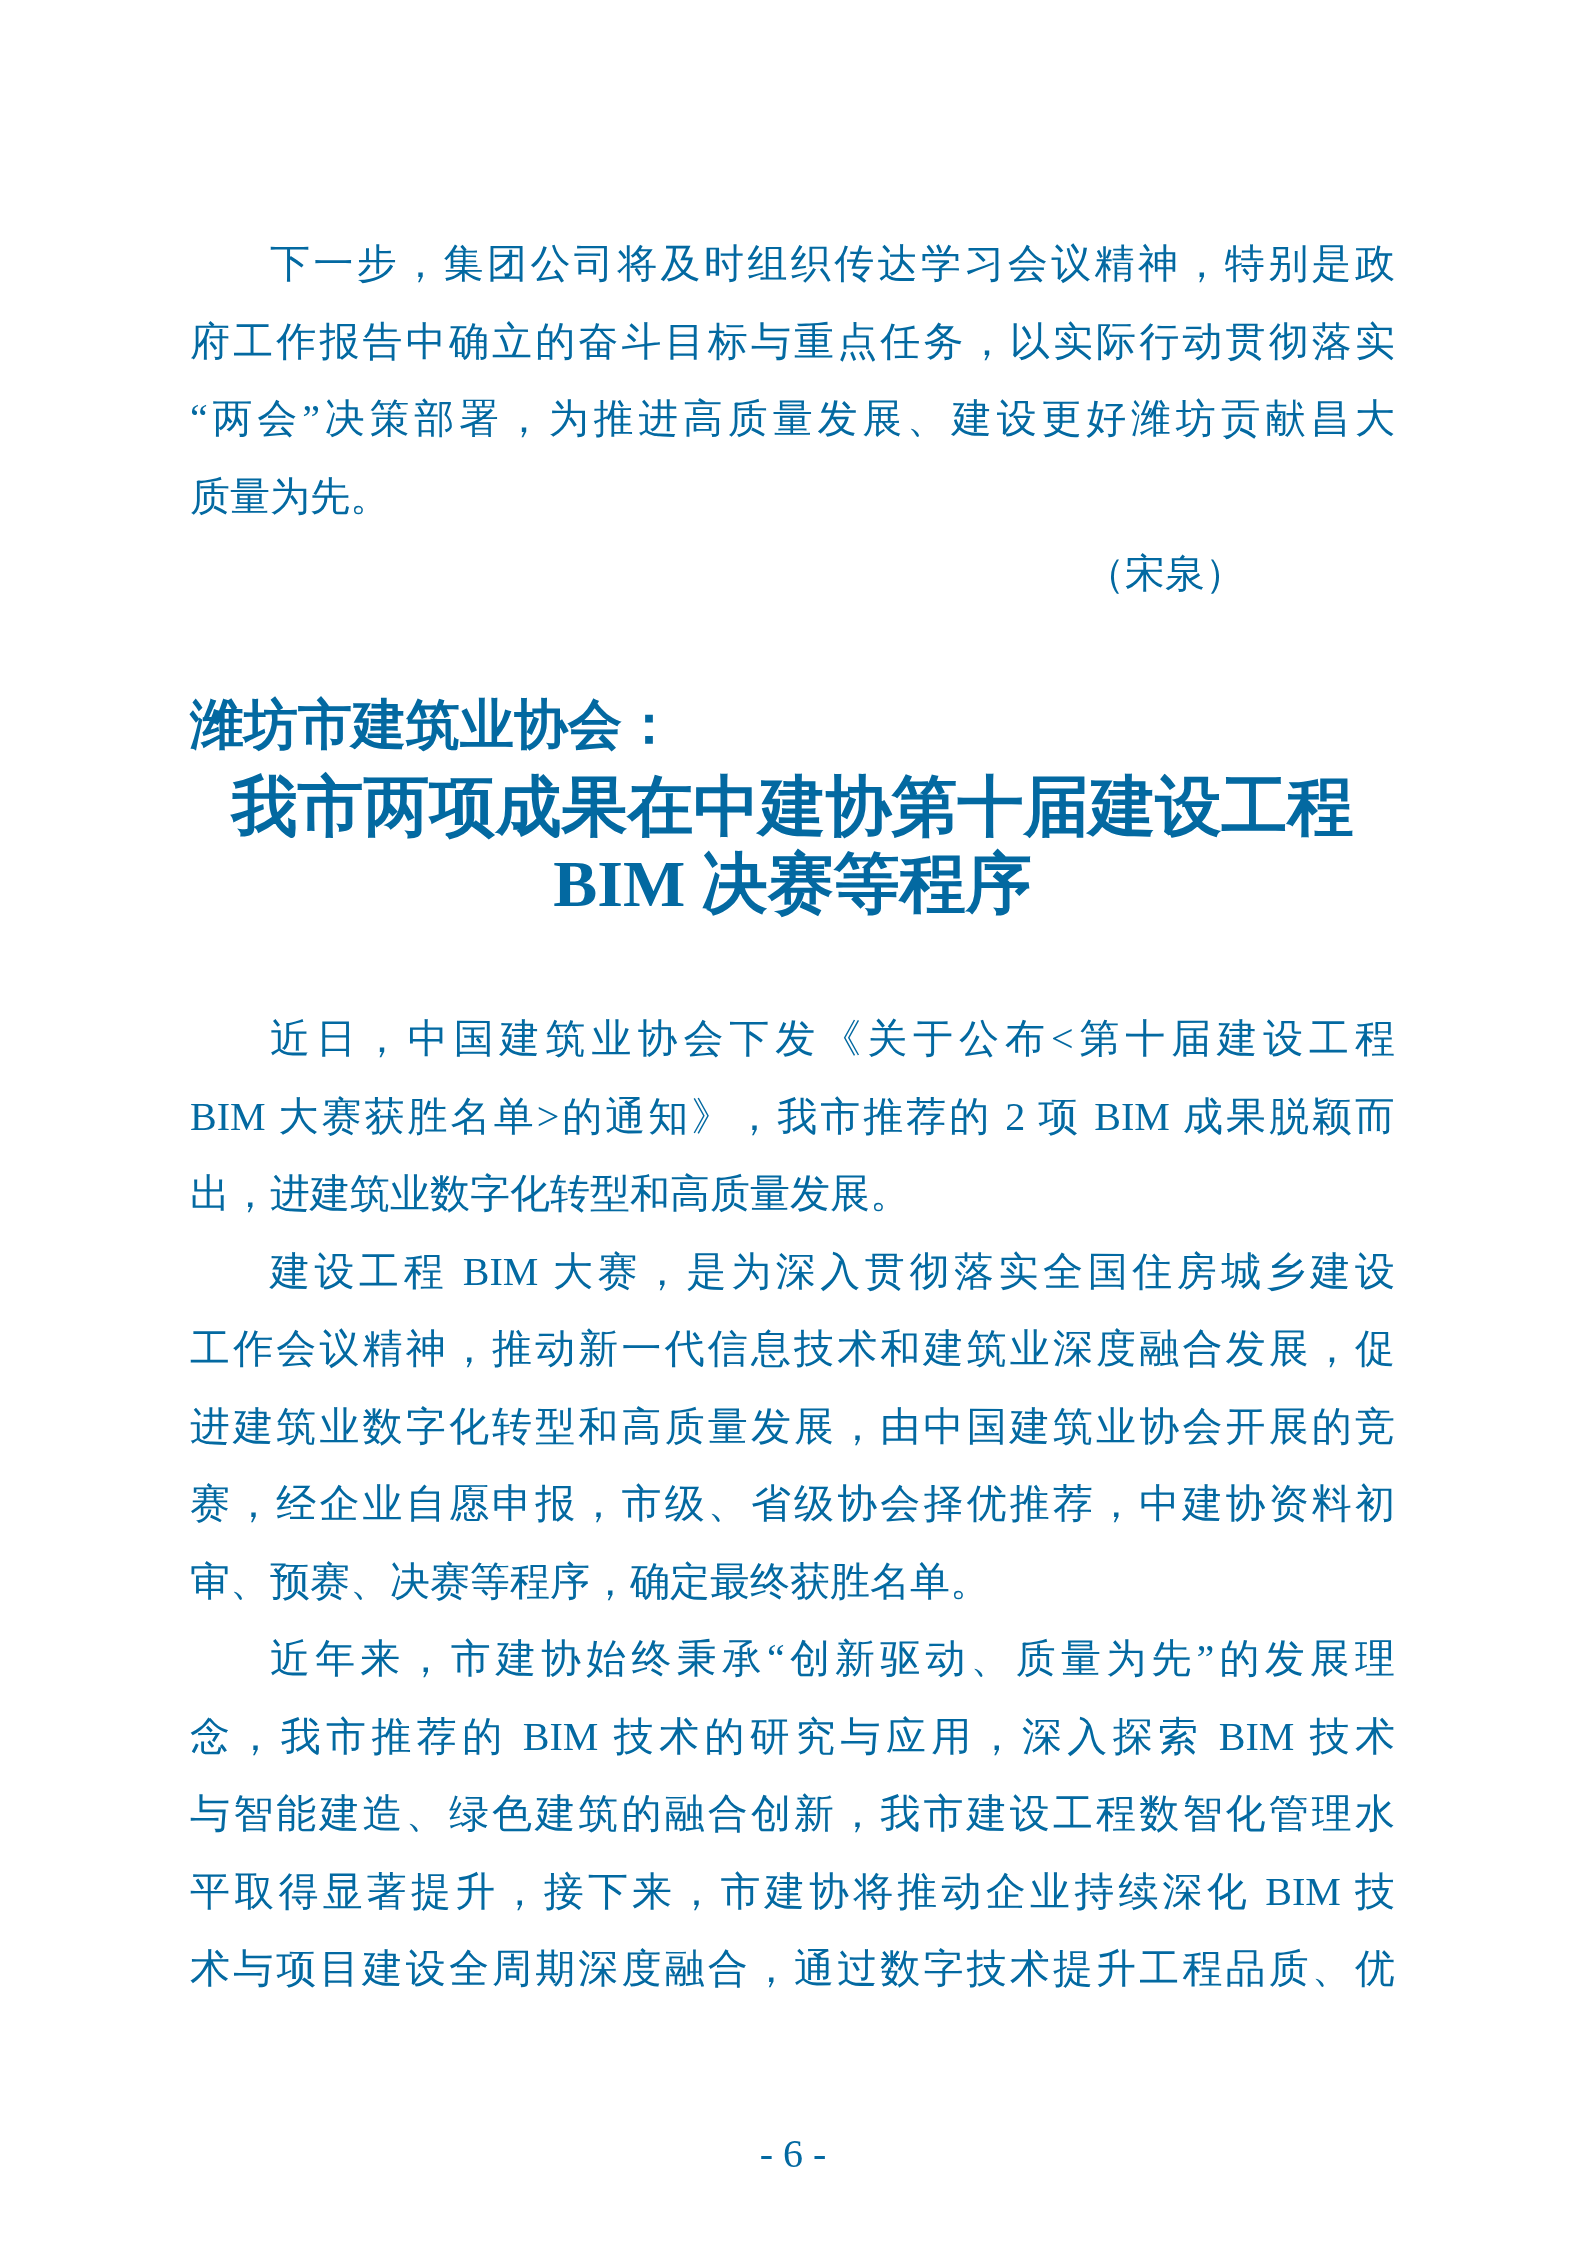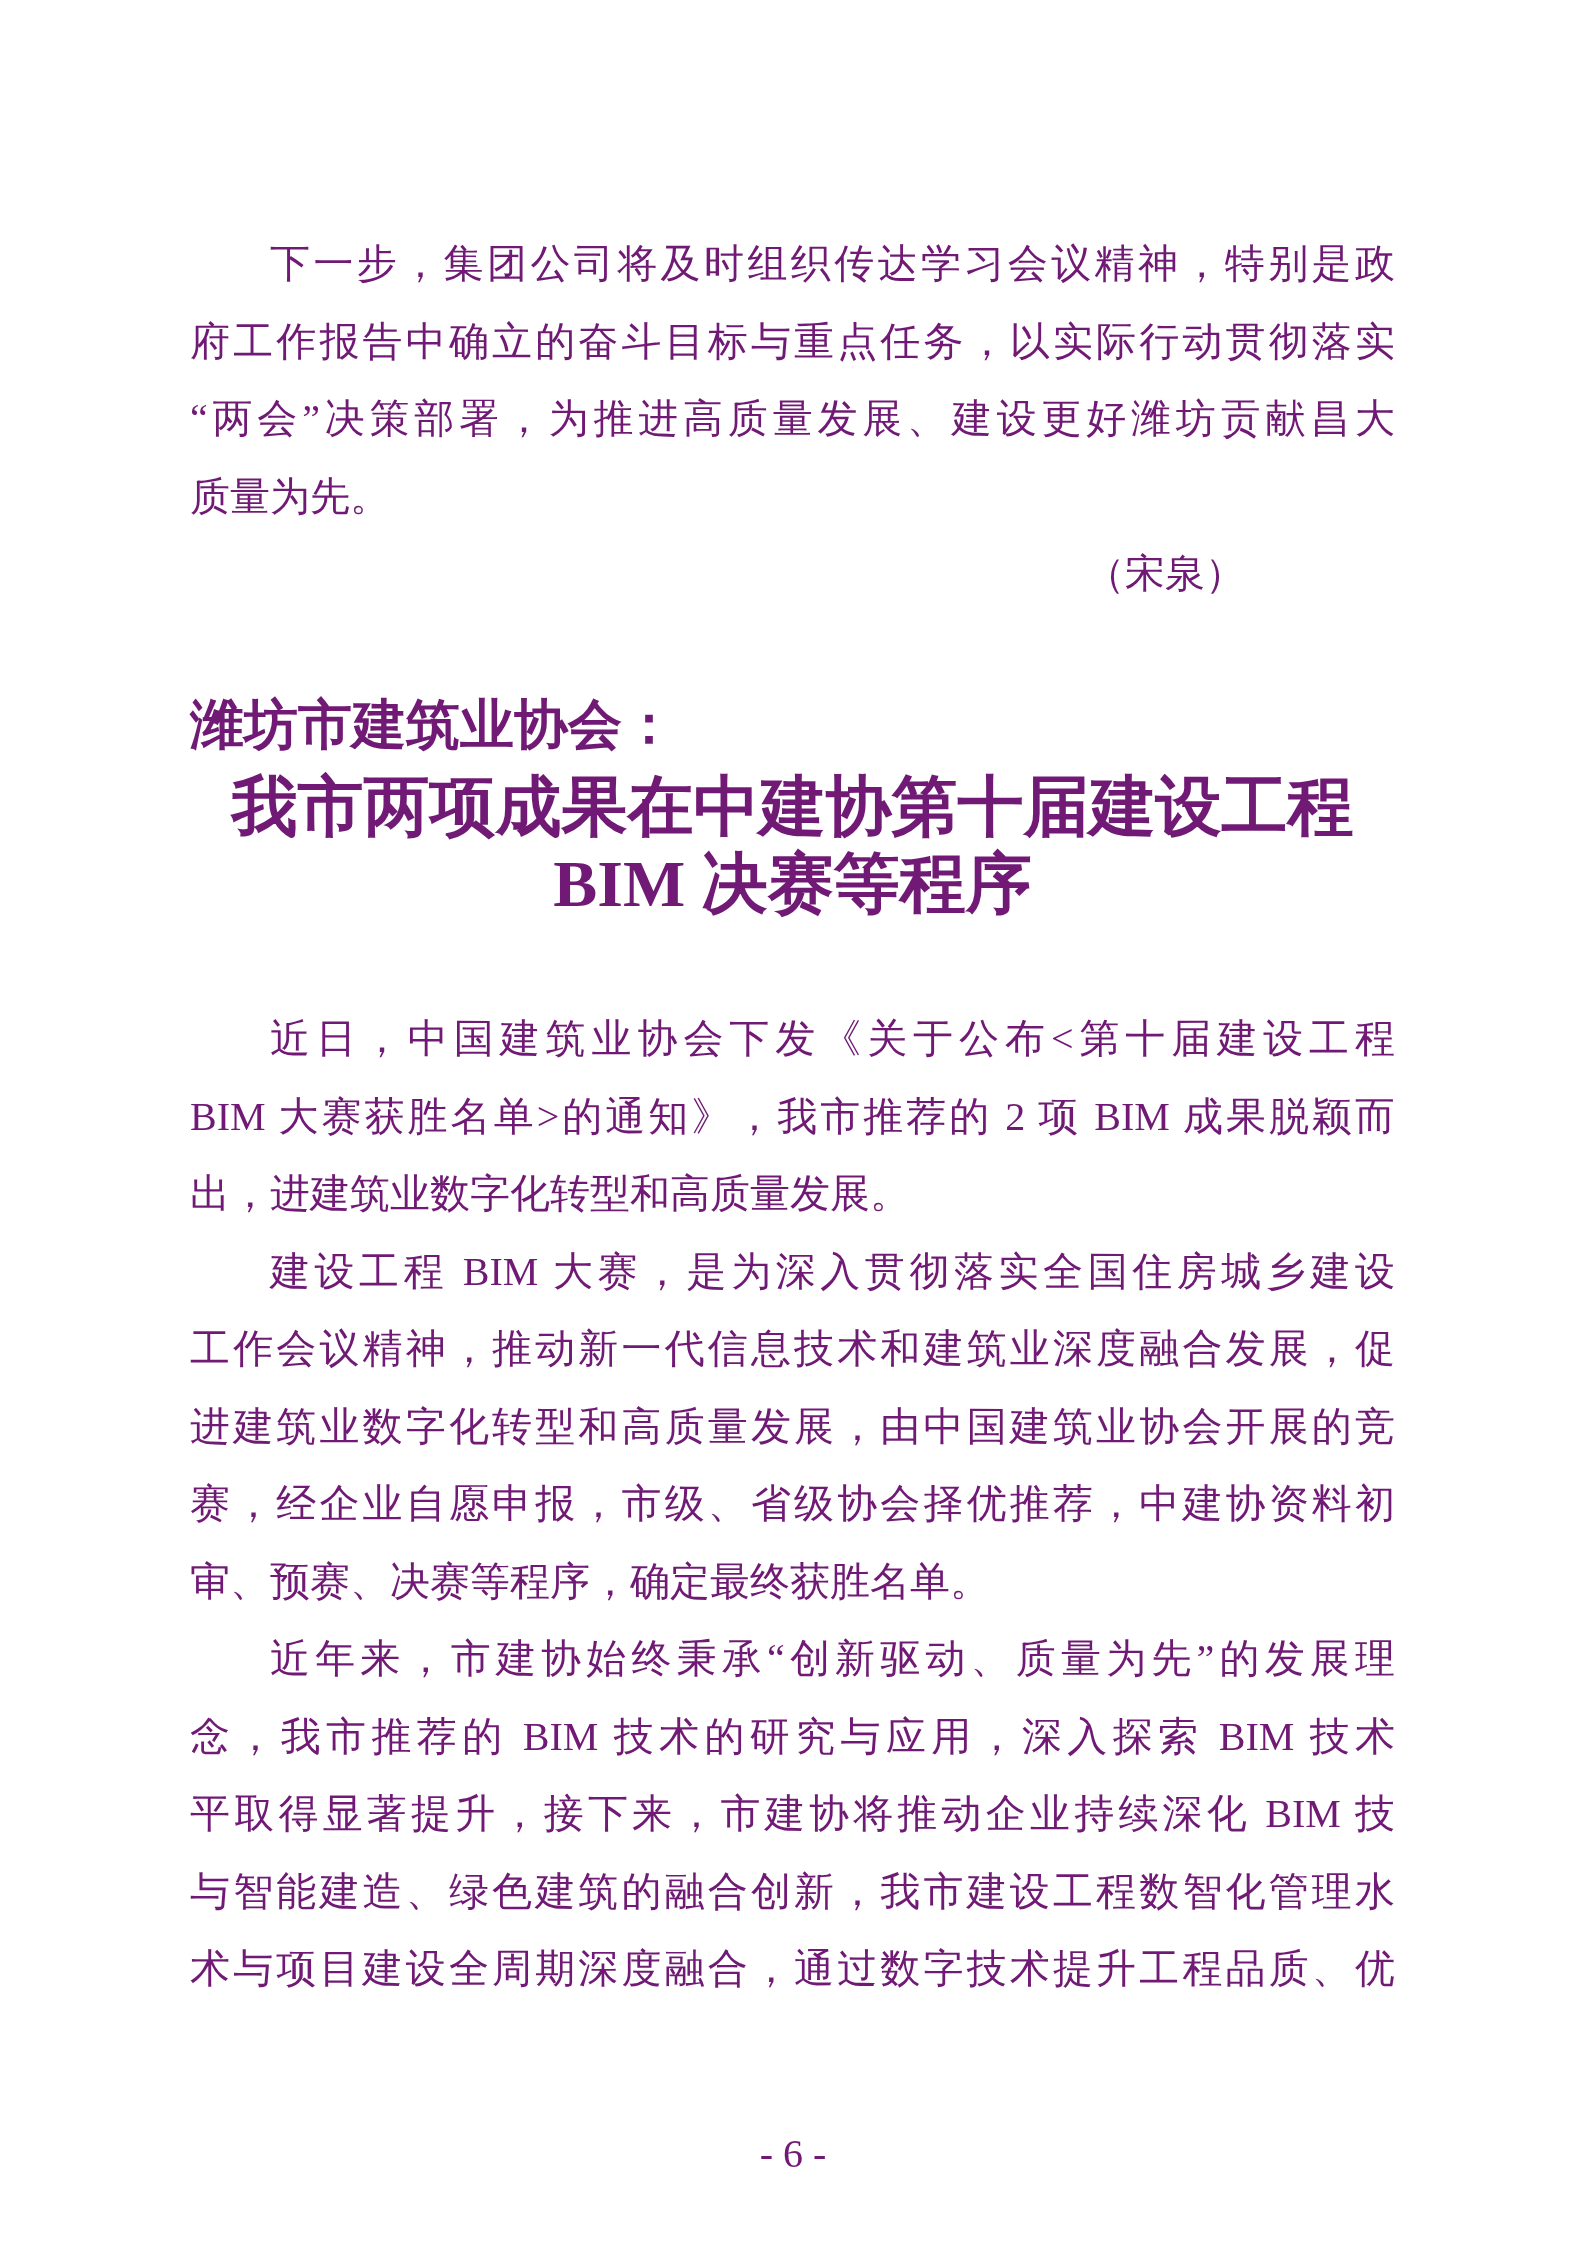--- a/index.html
+++ b/index.html
@@ -5,21 +5,21 @@
   html, body {
     margin: 0;
     padding: 0;
     background: #ffffff;
   }
   .page {
     position: relative;
     width: 1586px;
     height: 2245px;
     background: #ffffff;
-    color: #701a75;
+    color: #0369a1;
     font-family: "Liberation Serif", serif;
     overflow: hidden;
   }
   .content {
     position: absolute;
     left: 190px;
     top: 225px;
     width: 1205px;
   }
   .line {
@@ -106,21 +106,21 @@
       <div class="line jl indent">建设工程 BIM 大赛，是为深入贯彻落实全国住房城乡建设</div>
       <div class="line jl">工作会议精神，推动新一代信息技术和建筑业深度融合发展，促</div>
       <div class="line jl">进建筑业数字化转型和高质量发展，由中国建筑业协会开展的竞</div>
       <div class="line jl">赛，经企业自愿申报，市级、省级协会择优推荐，中建协资料初</div>
       <div class="line endl">审、预赛、决赛等程序，确定最终获胜名单。</div>
     </section>
 
     <section>
       <div class="line jl indent">近年来，市建协始终秉承“创新驱动、质量为先”的发展理</div>
       <div class="line jl">念，我市推荐的 BIM 技术的研究与应用，深入探索 BIM 技术</div>
+      <div class="line jl">与智能建造、绿色建筑的融合创新，我市建设工程数智化管理水</div>
       <div class="line jl">平取得显著提升，接下来，市建协将推动企业持续深化 BIM 技</div>
-      <div class="line jl">与智能建造、绿色建筑的融合创新，我市建设工程数智化管理水</div>
       <div class="line jl">术与项目建设全周期深度融合，通过数字技术提升工程品质、优</div>
     </section>
 
   </div>
 
   <div class="footer">- 6 -</div>
 </div>
 
 </body></html>

